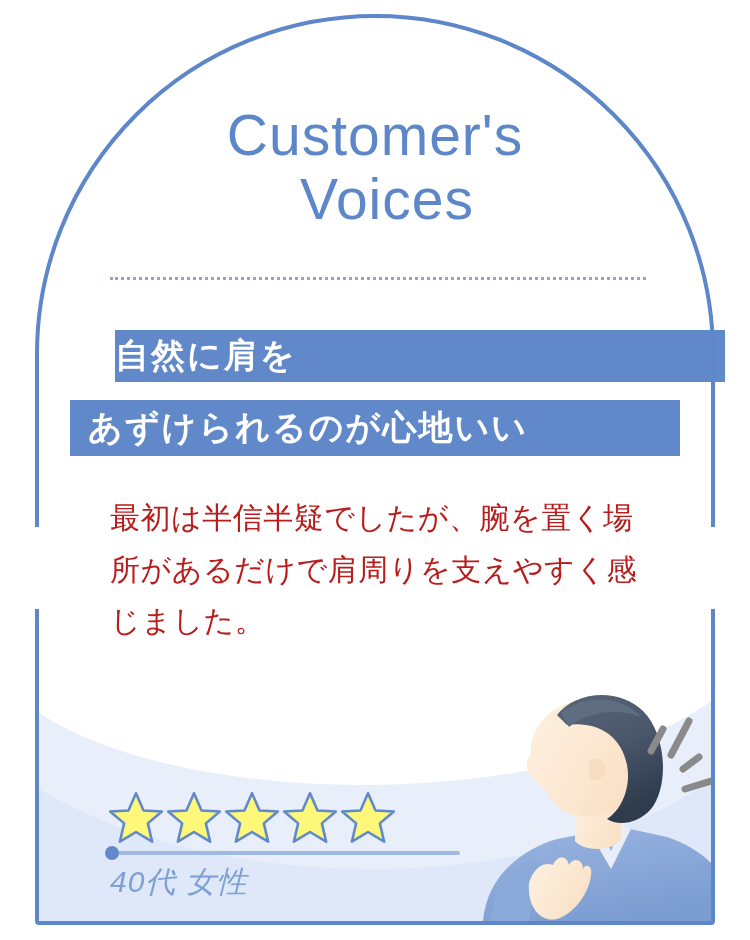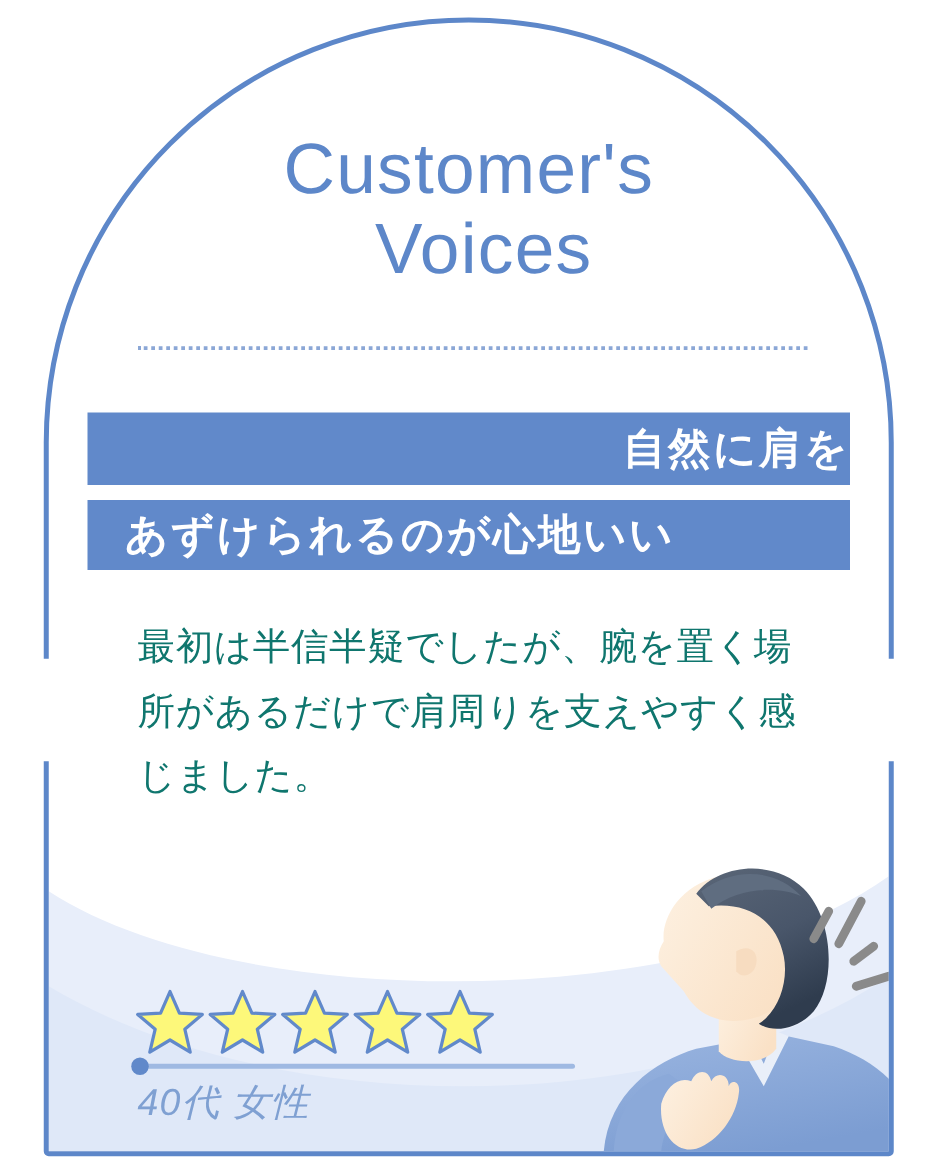--- a/index.html
+++ b/index.html
@@ -78,28 +78,28 @@
     position:absolute;
     left:70px; width:610px;
     background:#6189ca;
     color:#ffffff;
     font-size:34px;
     font-weight:bold;
     letter-spacing:2px;
     display:flex; align-items:center;
     z-index:4;
   }
-  .banner-1 { top:330px; height:58px; justify-content:flex-end; }
-  .banner-2 { top:400px; height:56px; justify-content:flex-start; padding-left:30px; }
+  .banner-1 { top:330px; height:52px; justify-content:flex-start;margin-left:45px; }
+  .banner-2 { top:400px; height:56px; justify-content:flex-start; padding-left:18px; }
 
   
   .body-copy {
     position:absolute;
     left:110px; top:492px; width:552px;
-    color:#0f766e;
+    color:#b91c1c;
     font-size:30px;
     line-height:1.72;
     letter-spacing:0.5px;
     z-index:4;
   }
 
   
   .stars {
     position:absolute; left:108px; top:790px;
     display:flex; gap:2px;

